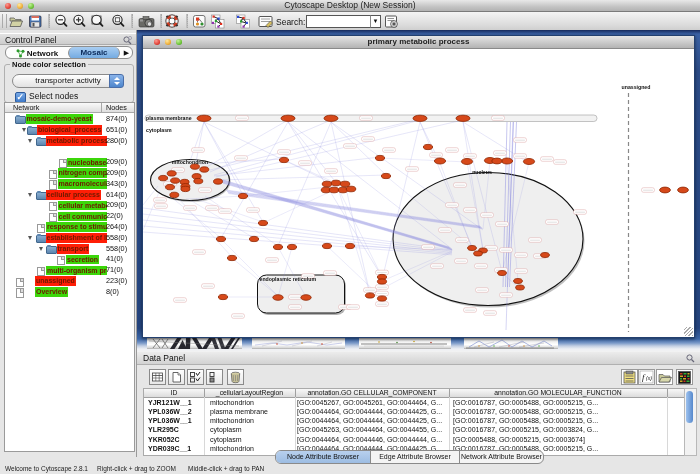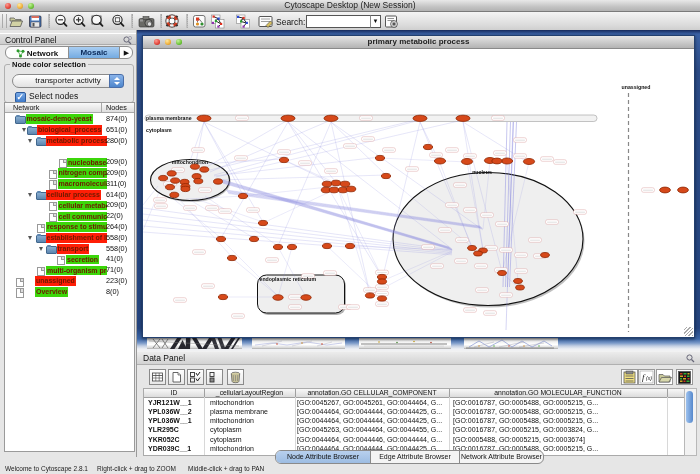--- a/index.html
+++ b/index.html
@@ -14,21 +14,21 @@
   #toolbar{left:0;top:12px;width:700px;height:18px;background:linear-gradient(#f4f4f4,#dcdcdc 70%,#cfcfcf);border-bottom:1px solid #9a9a9a;}
   .tsep{position:absolute;top:2px;height:14px;width:1px;background:#c0c0c0;border-right:1px dotted #aaa;}
   #searchlbl{position:absolute;left:276px;top:4.5px;font-size:8.5px;color:#111;}
   #searchbox{position:absolute;left:306px;top:3px;width:64px;height:11px;background:#fff;border:1px solid #555;}
   #searcharrow{position:absolute;left:370px;top:3px;width:9px;height:11px;background:#fff;border:1px solid #555;border-left:1px solid #888;font-size:6px;line-height:11px;text-align:center;color:#111;}
   
   #cpanel{left:0;top:30px;width:136px;height:427px;background:#e6e6e6;border-right:1px solid #9a9a9a;}
   #cphead{position:absolute;left:0;top:3px;width:136px;height:12px;background:linear-gradient(#e2e2e2,#cdcdcd);border-top:1px solid #fff;border-bottom:1px solid #ababab;font-size:8.5px;line-height:12px;color:#111;padding-left:5px;box-sizing:border-box;}
   #cptabs{position:absolute;left:5px;top:16px;width:126px;height:11px;background:#fdfdfd;border:1px solid #8e8e8e;border-radius:6px;overflow:hidden;}
   #tabnet{position:absolute;left:0;top:0;width:62px;height:12px;font-size:8px;line-height:12px;text-align:center;color:#111;font-weight:bold;}
-  #tabmosaic{position:absolute;left:62px;top:0;width:50px;height:12px;background:linear-gradient(#a8cdf2,#70a8e0);font-size:8px;line-height:12px;text-align:center;color:#0a2a5a;font-weight:bold;border-left:1px solid #8e8e8e;border-right:1px solid #8e8e8e;}
+  #tabmosaic{position:absolute;left:62px;top:0;width:50px;height:12px;background:linear-gradient(#a8cdf2,#70a8e0);font-size:8px;line-height:12px;text-align:center;color:#0a2a5a;font-weight:bold;border-left:1px solid #8e8e8e;border-right:1px solid #8e8e8e;border-radius:6px;}
   #tabarrow{position:absolute;left:115px;top:0px;width:11px;height:12px;font-size:7px;line-height:12px;color:#111;text-align:center;}
   #groupbox{position:absolute;left:4px;top:34px;width:128px;height:37px;border:1px solid #b0b0b0;border-radius:3px;}
   #grouplbl{position:absolute;left:5px;top:-5px;background:#e6e6e6;padding:0 2px;font-size:7.5px;font-weight:bold;color:#111;}
   #combo{position:absolute;left:7px;top:9px;width:110px;height:12px;background:linear-gradient(#ffffff,#e2e2e2);border:1px solid #8a8a8a;border-radius:7px;font-size:8px;line-height:12px;text-align:center;color:#111;}
   #combostep{position:absolute;right:-1px;top:-1px;width:13px;height:12px;background:linear-gradient(#8ab4ea,#4e86cc);border:1px solid #4a6ea8;border-radius:0 3px 3px 0;}
   #combostep:before{content:"";position:absolute;left:3.5px;top:2px;border-left:3px solid transparent;border-right:3px solid transparent;border-bottom:3.5px solid #fff;}
   #combostep:after{content:"";position:absolute;left:3.5px;bottom:2px;border-left:3px solid transparent;border-right:3px solid transparent;border-top:3.5px solid #fff;}
   #checkbox{position:absolute;left:10px;top:27px;width:9px;height:9px;background:linear-gradient(#79aae6,#3c78c8);border:1px solid #2c5a9c;border-radius:2px;}
   #checkbox:after{content:"\2713";position:absolute;left:0.5px;top:-1.5px;color:#fff;font-size:9px;font-weight:bold;}
   #checklbl{position:absolute;left:24px;top:26px;font-size:8.5px;color:#111;}
@@ -241,21 +241,21 @@
           <div class="num" style="">209(0)</div>
         </div>
 <div class="trow" style="top:65.0px;">
           <div class="file" style="left:44.0px"></div>
           <div class="lab gg" style="left:52.5px;max-width:49.5px">nitrogen compo</div>
           <div class="num" style="">209(0)</div>
         </div>
 <div class="trow" style="top:75.8px;">
           <div class="file" style="left:44.0px"></div>
           <div class="lab gg" style="left:52.5px;max-width:49.5px">macromolecule</div>
-          <div class="num" style="">311(0)</div>
+          <div class="num" style="">343(0)</div>
         </div>
 <div class="trow" style="top:86.6px;">
           <div class="arrow" style="left:23.0px"></div>
           <div class="folder" style="left:31.0px"></div>
           <div class="lab rr" style="left:40.5px;max-width:61.5px">cellular process</div>
           <div class="num" style="">614(0)</div>
         </div>
 <div class="trow" style="top:97.4px;">
           <div class="file" style="left:44.0px"></div>
           <div class="lab gg" style="left:52.5px;max-width:49.5px">cellular metabo</div>

